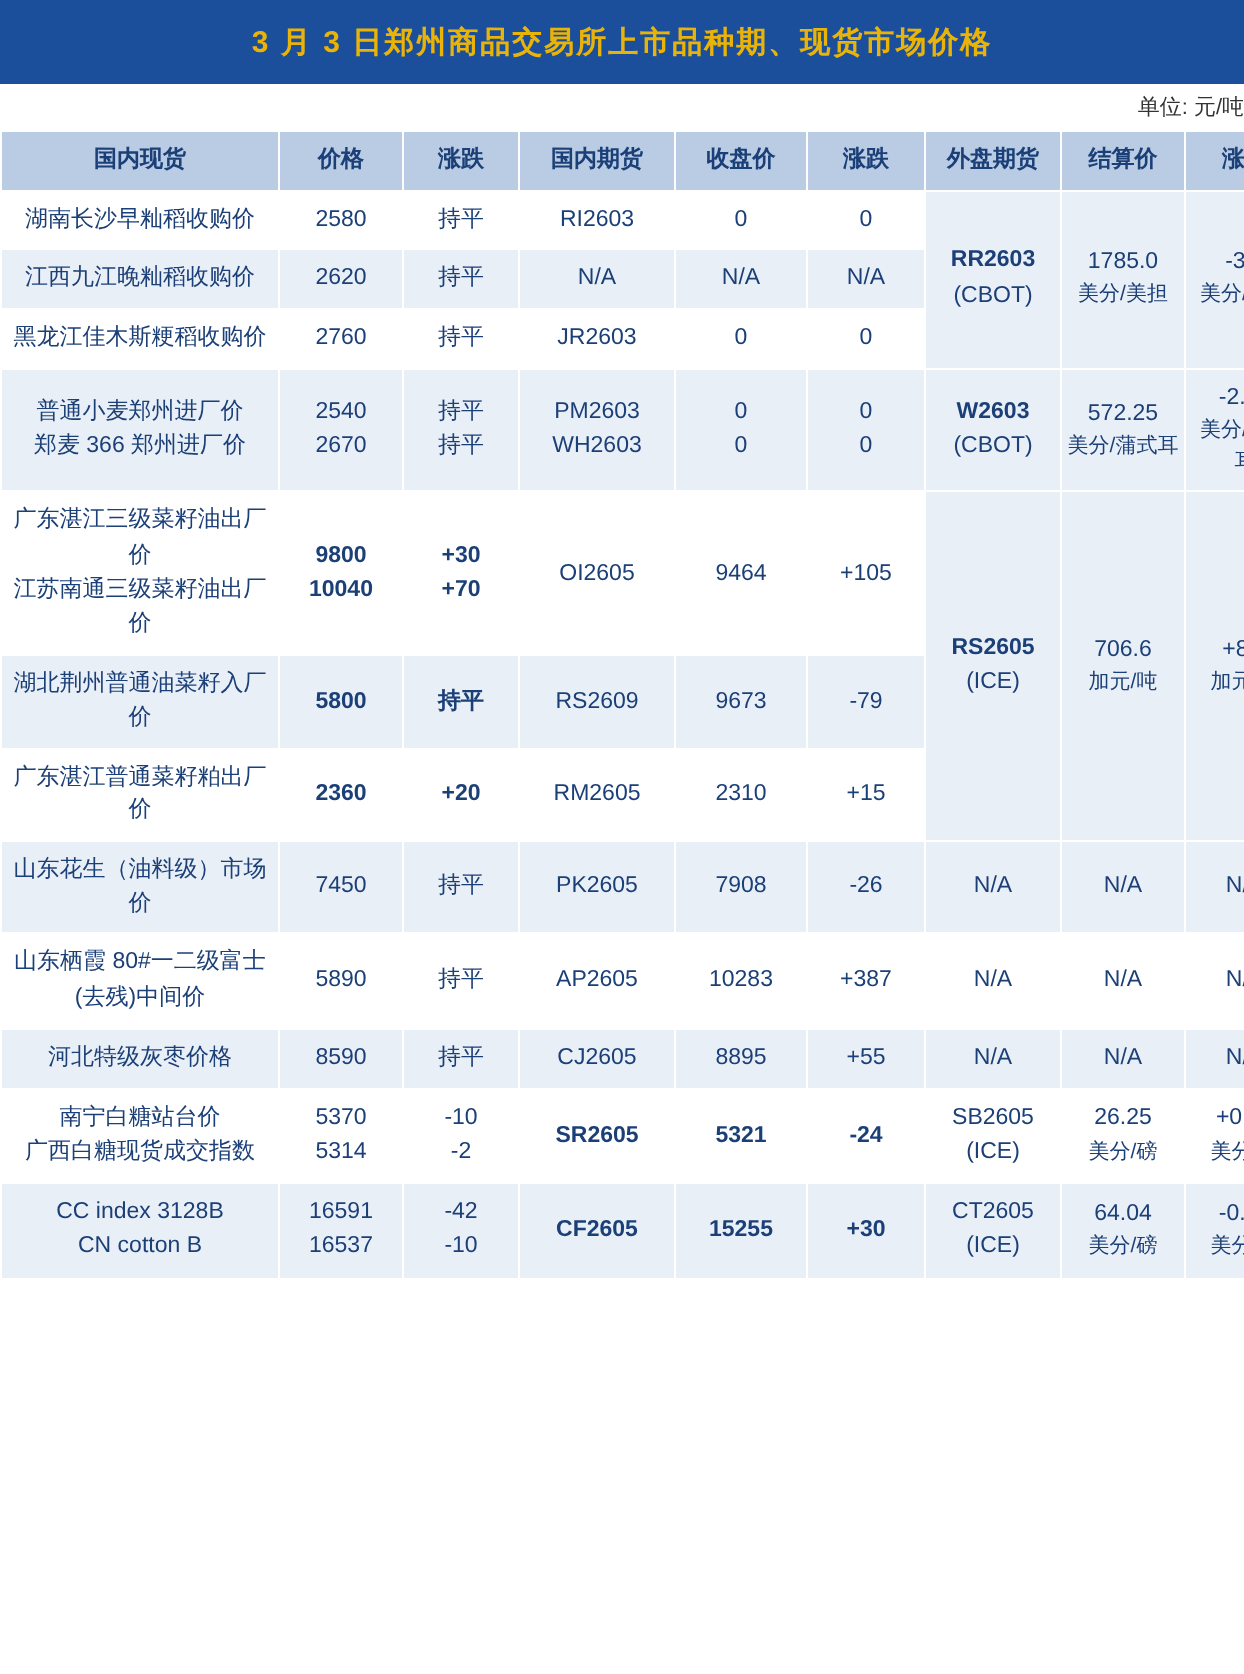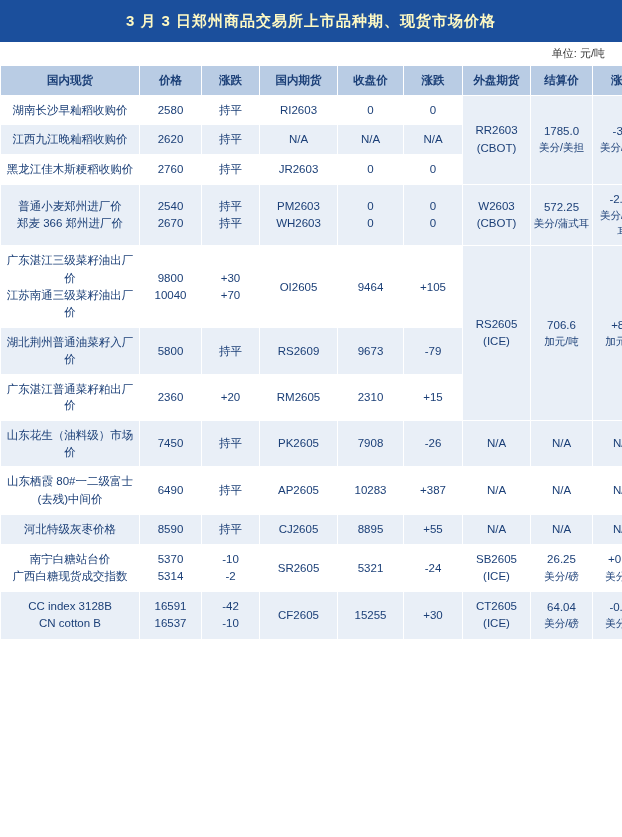--- a/index.html
+++ b/index.html
@@ -10,32 +10,32 @@
     font-family: "Liberation Sans", "DejaVu Sans", sans-serif;
   }
   .page {
     width: 622px;
     min-height: 837px;
     position: relative;
     background: #ffffff;
   }
   .title-bar {
     background: #1b4f9c;
-    color: #fef9c3;
+    color: #eab308;
     text-align: center;
     font-size: 15px;
     font-weight: bold;
     letter-spacing: 1px;
     padding: 12px 8px 11px 8px;
   }
   .unit-row {
     text-align: right;
     font-size: 11px;
     color: #333333;
-    padding: 4px 17px 4px 0;
+    padding: 4px 0 4px 0;
     background: #ffffff;
   }
   table.price {
     border-collapse: collapse;
     width: 622px;
     table-layout: fixed;
   }
   table.price td, table.price th {
     border: 1px solid #ffffff;
     text-align: center;
@@ -53,21 +53,21 @@
     padding: 11px 2px;
     margin-top: 16px;
   }
   tbody tr.odd td { background: #ffffff; }
   tbody tr.even td { background: #e9eff7; }
   td.shade { background: #e9eff7 !important; }
   .sub {
     display: block;
     line-height: 1.5;
   }
-  .bold { font-weight: normal; }
+  .bold { font-weight: bold; }
   .small { font-size: 10.5px; text-align: center; }
   col.c1 { width: 139px; }
   col.c2 { width: 62px; }
   col.c3 { width: 58px; }
   col.c4 { width: 78px; }
   col.c5 { width: 66px; }
   col.c6 { width: 59px; }
   col.c7 { width: 68px; }
   col.c8 { width: 62px; }
   col.c9 { width: 60px; }
@@ -245,21 +245,21 @@
         <td>N/A</td>
         <td>N/A</td>
         <td>N/A</td>
       </tr>
 
       <tr class="odd">
         <td class="name">
           <span class="sub">山东栖霞 80#一二级富士</span>
           <span class="sub">(去残)中间价</span>
         </td>
-        <td>6490</td>
+        <td>5890</td>
         <td>持平</td>
         <td>AP2605</td>
         <td>10283</td>
         <td>+387</td>
         <td>N/A</td>
         <td>N/A</td>
         <td>N/A</td>
       </tr>
 
       <tr class="even">

